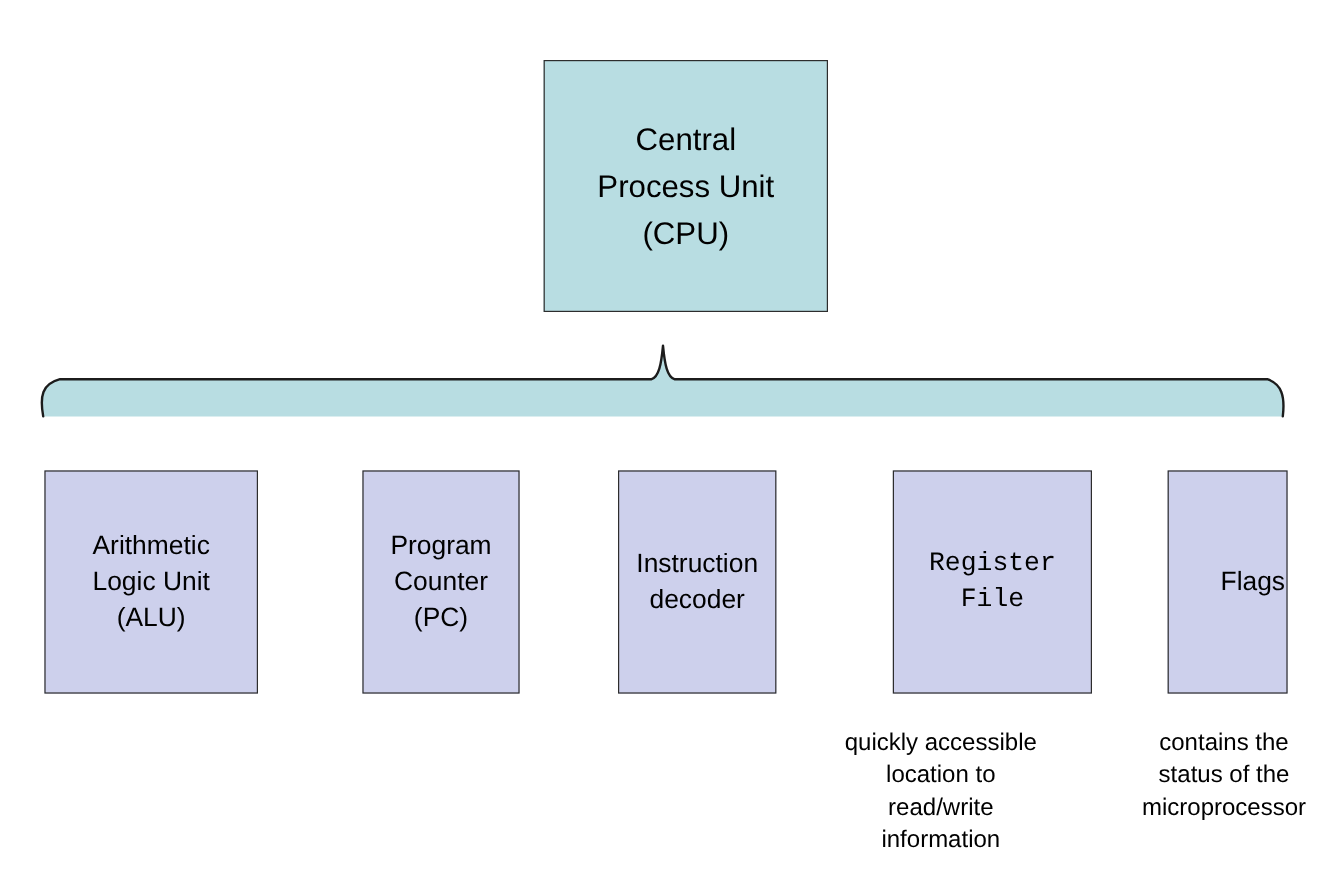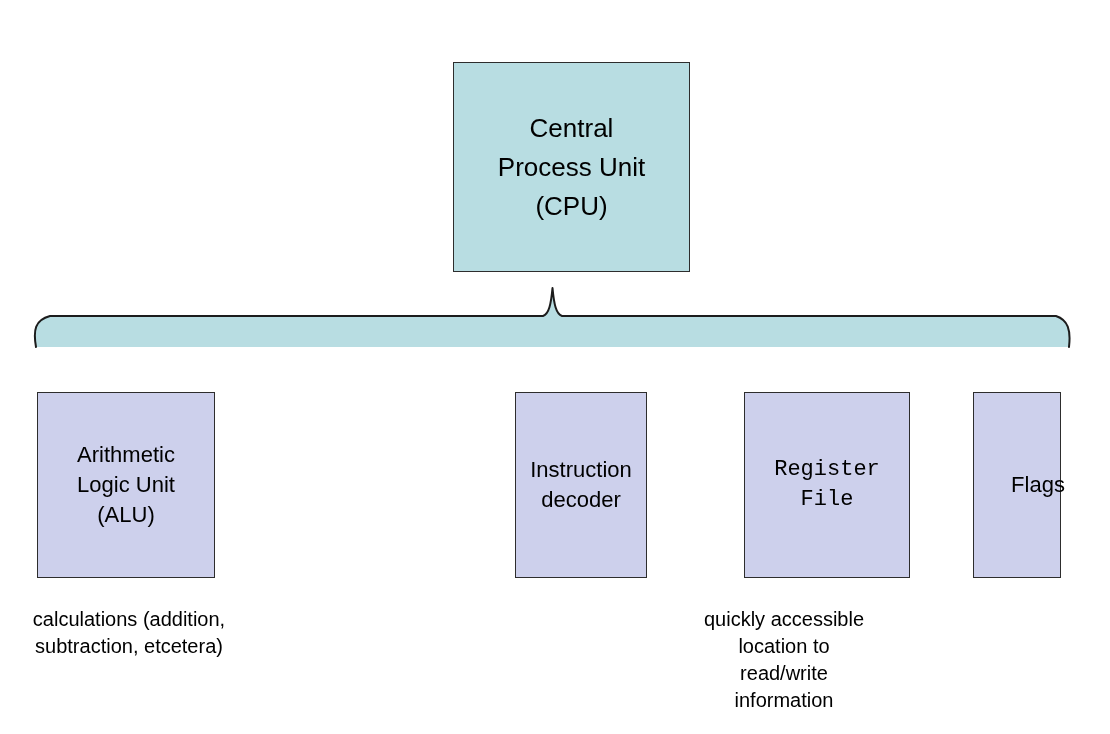--- a/index.html
+++ b/index.html
@@ -23,39 +23,39 @@
     display: flex;
     align-items: center;
     justify-content: center;
     text-align: center;
   }
   .box span {
     white-space: pre-line;
   }
   .cpu-box {
     left: 453px;
-    top: 62px;
+    top: 50px;
     width: 237px;
     height: 210px;
     background: #b8dde2;
     font-size: 26px;
     line-height: 39px;
   }
   .comp-box {
     top: 392px;
     height: 186px;
     background: #cdd0ec;
     font-size: 22px;
     line-height: 30px;
   }
   .comp-box.b0 { left: 37px;  width: 178px; }
   .comp-box.b1 { left: 302px; width: 131px; }
   .comp-box.b2 { left: 515px; width: 132px; }
   .comp-box.b3 { left: 744px; width: 166px; font-family: Liberation Mono, monospace; }
-  .comp-box.b4 { left: 973px; width: 88px; padding-left: 42px;  }
+  .comp-box.b4 { left: 973px; width: 100px; padding-left: 42px;  }
   .brace {
     position: absolute;
     left: 30px;
     top: 282px;
     width: 1045px;
     height: 70px;
   }
   .desc {
     position: absolute;
     top: 606px;
@@ -84,32 +84,38 @@
   <svg class="brace" viewBox="0 0 1045 70" aria-hidden="true">
     <path fill="#b8dde2" stroke="none" d="M 6 65 C 3 48 5 38 20 34 L 513 34 C 519 32 521 22 522.5 6 C 524 22 526 32 532 34 L 1026 34 C 1038 38 1041 48 1039 65 Z"></path>
     <path fill="none" stroke="#1c1c1c" stroke-width="2" stroke-linejoin="round" stroke-linecap="round" d="M 6 65 C 3 48 5 38 20 34 L 513 34 C 519 32 521 22 522.5 6 C 524 22 526 32 532 34 L 1026 34 C 1038 38 1041 48 1039 65"></path>
   </svg>
 
   <div class="box comp-box b0">
     <span>Arithmetic
 Logic Unit
 (ALU)</span>
   </div>
+  <div class="box comp-box b1">
+    <span>Program
+Counter
+(PC)</span>
+  </div>
   <div class="box comp-box b2">
     <span>Instruction
 decoder</span>
   </div>
   <div class="box comp-box b3">
     <span>Register
 File</span>
   </div>
   <div class="box comp-box b4">
     <span>Flags</span>
   </div>
 
-  <div class="desc d0">calculations (addition,
-subtraction, etcetera)</div>
   <div class="desc d3">quickly accessible
 location to
 read/write
 information</div>
+  <div class="desc d4">contains the
+status of the
+microprocessor</div>
 
 </div>
 
 </body></html>

